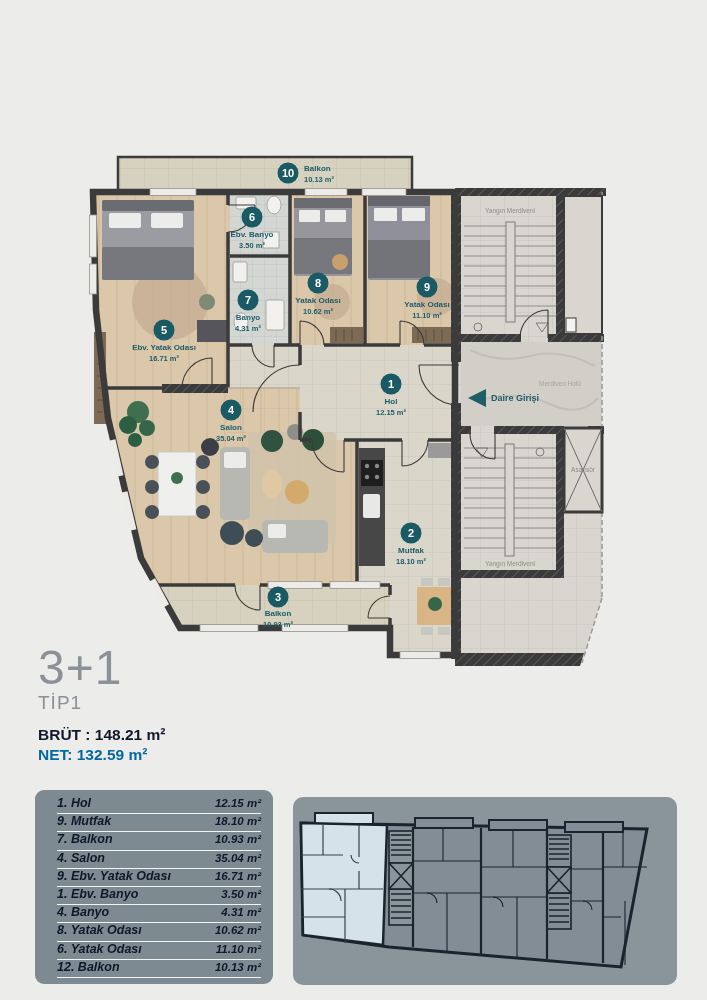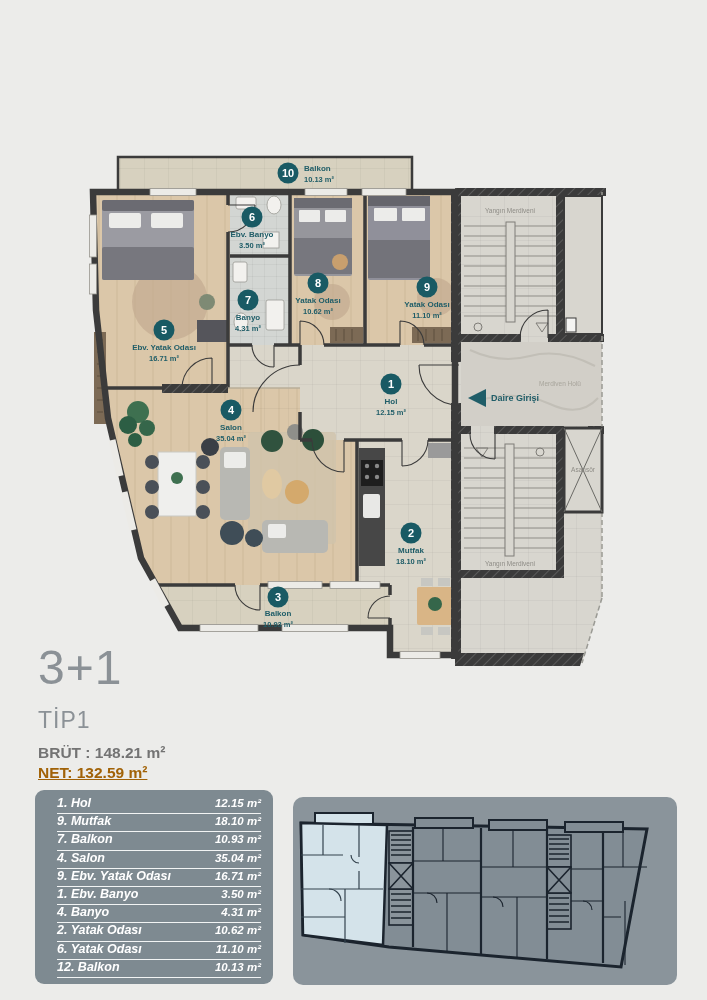--- a/index.html
+++ b/index.html
@@ -9,30 +9,30 @@
   .badge-num{font-size:11px;font-weight:bold;fill:#FFFFFF;text-anchor:middle;}
   .rm-name{font-size:8px;font-weight:bold;fill:#1F5D68;text-anchor:middle;}
   .rm-area{font-size:7.5px;font-weight:bold;fill:#1F5D68;text-anchor:middle;}
   .rm-name-l,.rm-area-l{text-anchor:start;}
   .tiny{font-size:6.5px;fill:#8E8C86;text-anchor:middle;}
   .tiny-light{font-size:6.5px;fill:#A8A59C;text-anchor:middle;}
   .entry-label{font-size:9px;font-weight:bold;fill:#1F5D68;text-anchor:start;}
 
   .title-block{position:absolute;left:38px;top:648px;color:#8B9196;}
   .type-label{font-size:48px;letter-spacing:1px;line-height:40px;}
-  .tip-label{font-size:23px;letter-spacing:1px;line-height:27px;margin-top:19px;}
-  .brut{font-size:15.5px;font-weight:bold;color:#737373;margin-top:9px;line-height:20px;}
-  .net{font-size:15.5px;font-weight:bold;color:#a16207;line-height:20px;text-decoration:underline;}
+  .tip-label{font-size:19px;letter-spacing:1px;line-height:27px;margin-top:1px;}
+  .brut{font-size:15.5px;font-weight:bold;color:#0f172a;margin-top:9px;line-height:20px;}
+  .net{font-size:15.5px;font-weight:bold;color:#0369a1;line-height:20px;}
 
   .table-card{position:absolute;left:35px;top:790px;width:238px;height:194px;
               background:#7E8A91;border-radius:9px;box-sizing:border-box;
               padding:6px 12px 0 22px;}
   .trow{display:flex;align-items:baseline;height:17.2px;
         border-bottom:1.4px solid rgba(255,255,255,0.9);
-        color:#ffffff;font-style:italic;font-weight:bold;}
+        color:#0f172a;font-style:italic;font-weight:bold;}
   .tname{font-size:12.5px;white-space:nowrap;}
   .tval{font-size:11.5px;margin-left:auto;white-space:nowrap;}
 
   .keyplan-card{position:absolute;left:293px;top:797px;width:384px;height:188px;
                 background:#8A949B;border-radius:10px;overflow:hidden;}
 </style>
 </head>
 <body>
 
 <div class="page">
@@ -360,21 +360,21 @@
     </div>
     <div class="trow">
       <span class="tname">1. Ebv. Banyo</span>
       <span class="tval">3.50 m²</span>
     </div>
     <div class="trow">
       <span class="tname">4. Banyo</span>
       <span class="tval">4.31 m²</span>
     </div>
     <div class="trow">
-      <span class="tname">2. Yatak Odası</span>
+      <span class="tname">8. Yatak Odası</span>
       <span class="tval">10.62 m²</span>
     </div>
     <div class="trow">
       <span class="tname">6. Yatak Odası</span>
       <span class="tval">11.10 m²</span>
     </div>
     <div class="trow">
       <span class="tname">12. Balkon</span>
       <span class="tval">10.13 m²</span>
     </div>

